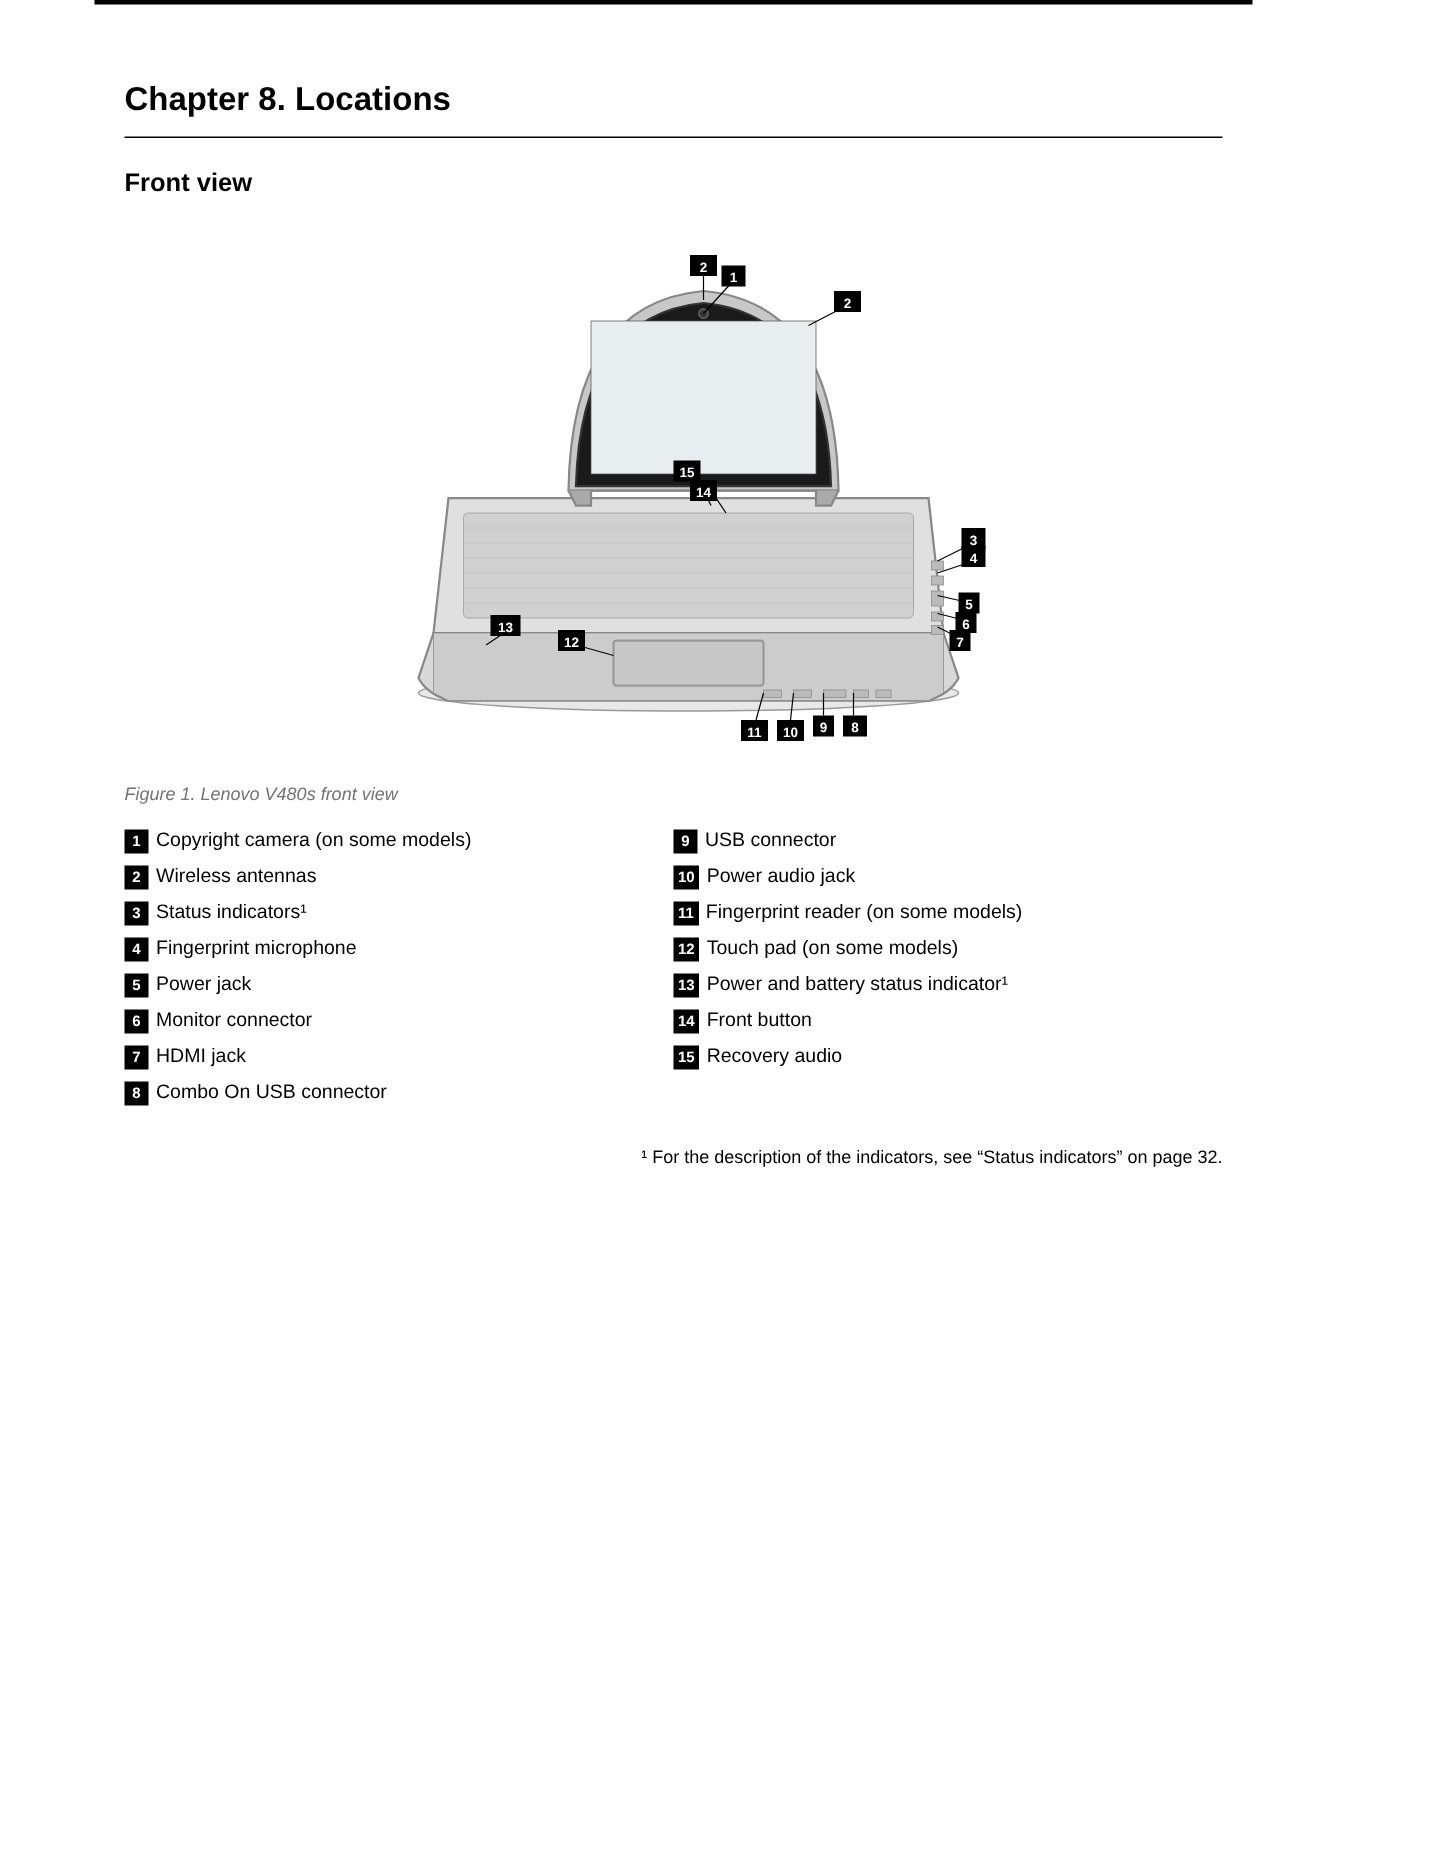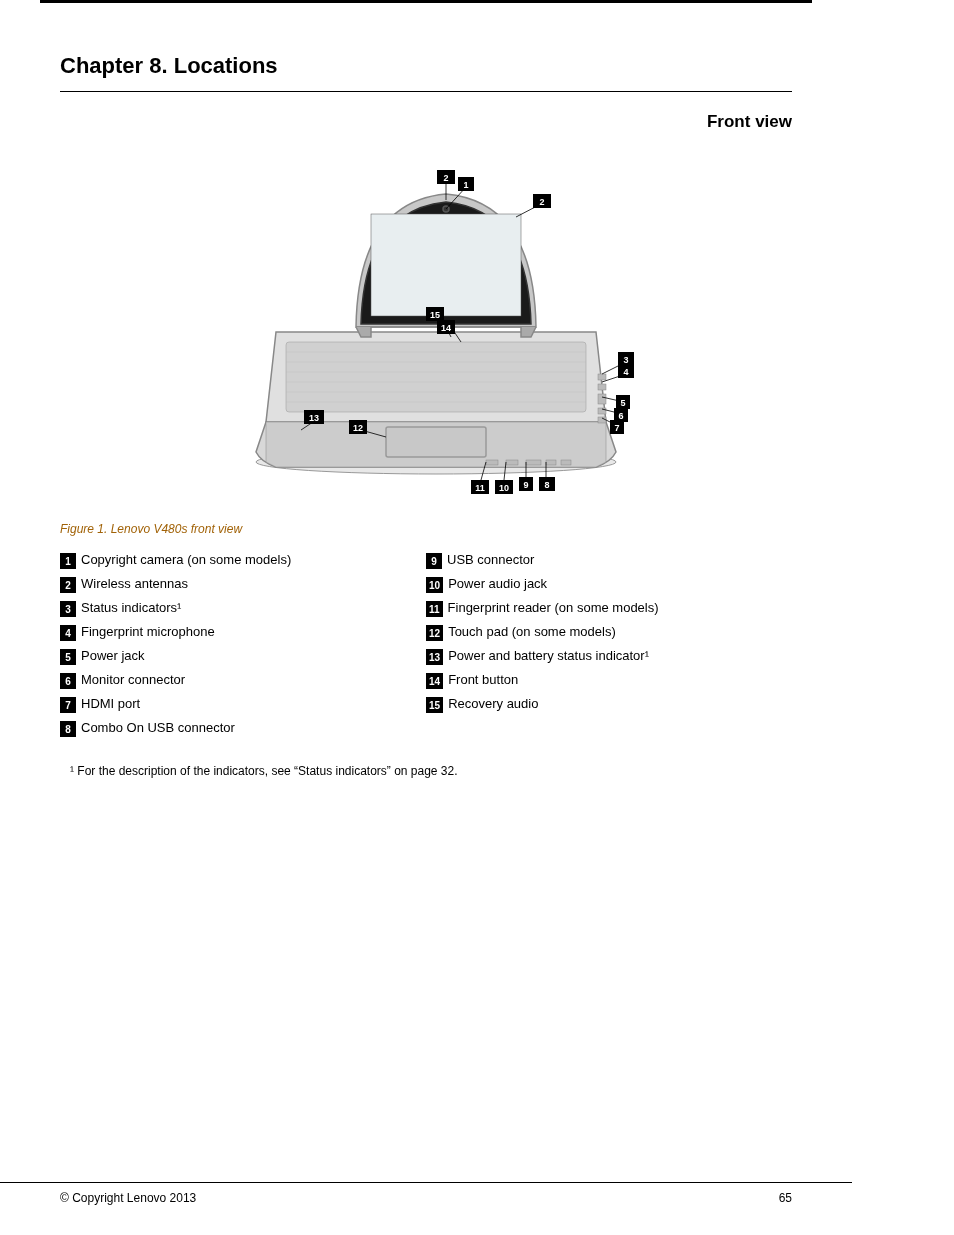--- a/index.html
+++ b/index.html
@@ -11,20 +11,21 @@
       width: 954px;
       min-height: 1235px;
       position: relative;
     }
 
     .page-container {
       width: 852px;
       min-height: 1235px;
       padding: 0;
       position: relative;
+      margin-left: 23px;
     }
 
     .top-border {
       height: 3px;
       background: #000;
       margin: 0 40px;
     }
 
     .content {
       padding: 30px 60px 60px 60px;
@@ -45,39 +46,38 @@
     .section-divider {
       height: 1px;
       background: #000;
       margin-bottom: 20px;
     }
 
     .section-title {
       font-size: 17px;
       font-weight: bold;
       margin-bottom: 20px;
-      text-align: right;
     }
 
     .diagram-container {
       display: flex;
       justify-content: center;
       margin-bottom: 10px;
     }
 
     .laptop-svg-wrapper {
       width: 560px;
       height: 360px;
     }
 
     .figure-caption {
       font-size: 12px;
       font-style: italic;
       margin-bottom: 16px;
-      color: #a16207;
+      color: #737373;
     }
 
     .legend-container {
       display: flex;
       gap: 0;
       margin-bottom: 20px;
     }
 
     .legend-col {
       flex: 1;
@@ -104,20 +104,21 @@
       padding: 0 3px;
       margin-right: 5px;
       flex-shrink: 0;
       margin-top: 1px;
     }
 
     .footnote {
       font-size: 12px;
       margin-top: 10px;
       margin-left: 10px;
+      text-align: right;
     }
 
     .footer {
       position: absolute;
       bottom: 30px;
       left: 0;
       right: 0;
       display: flex;
       justify-content: space-between;
       padding: 0 60px;
@@ -280,21 +281,21 @@
           <div class="legend-item">
             <span class="badge">5</span>
             <span>Power jack</span>
           </div>
           <div class="legend-item">
             <span class="badge">6</span>
             <span>Monitor connector</span>
           </div>
           <div class="legend-item">
             <span class="badge">7</span>
-            <span>HDMI port</span>
+            <span>HDMI jack</span>
           </div>
           <div class="legend-item">
             <span class="badge">8</span>
             <span>Combo On USB connector</span>
           </div>
         </div>
       <div class="legend-col" id="legend-right-col">
           <div class="legend-item">
             <span class="badge">9</span>
             <span>USB connector</span>
@@ -322,17 +323,13 @@
           <div class="legend-item">
             <span class="badge">15</span>
             <span>Recovery audio</span>
           </div>
         </div>
     </div>
 
     <p class="footnote">¹ For the description of the indicators, see “Status indicators” on page 32.</p>
   </div>
 
-  <div class="footer">
-    <span>© Copyright Lenovo 2013</span>
-    <span>65</span>
-  </div>
 </div>
 
 </body></html>

